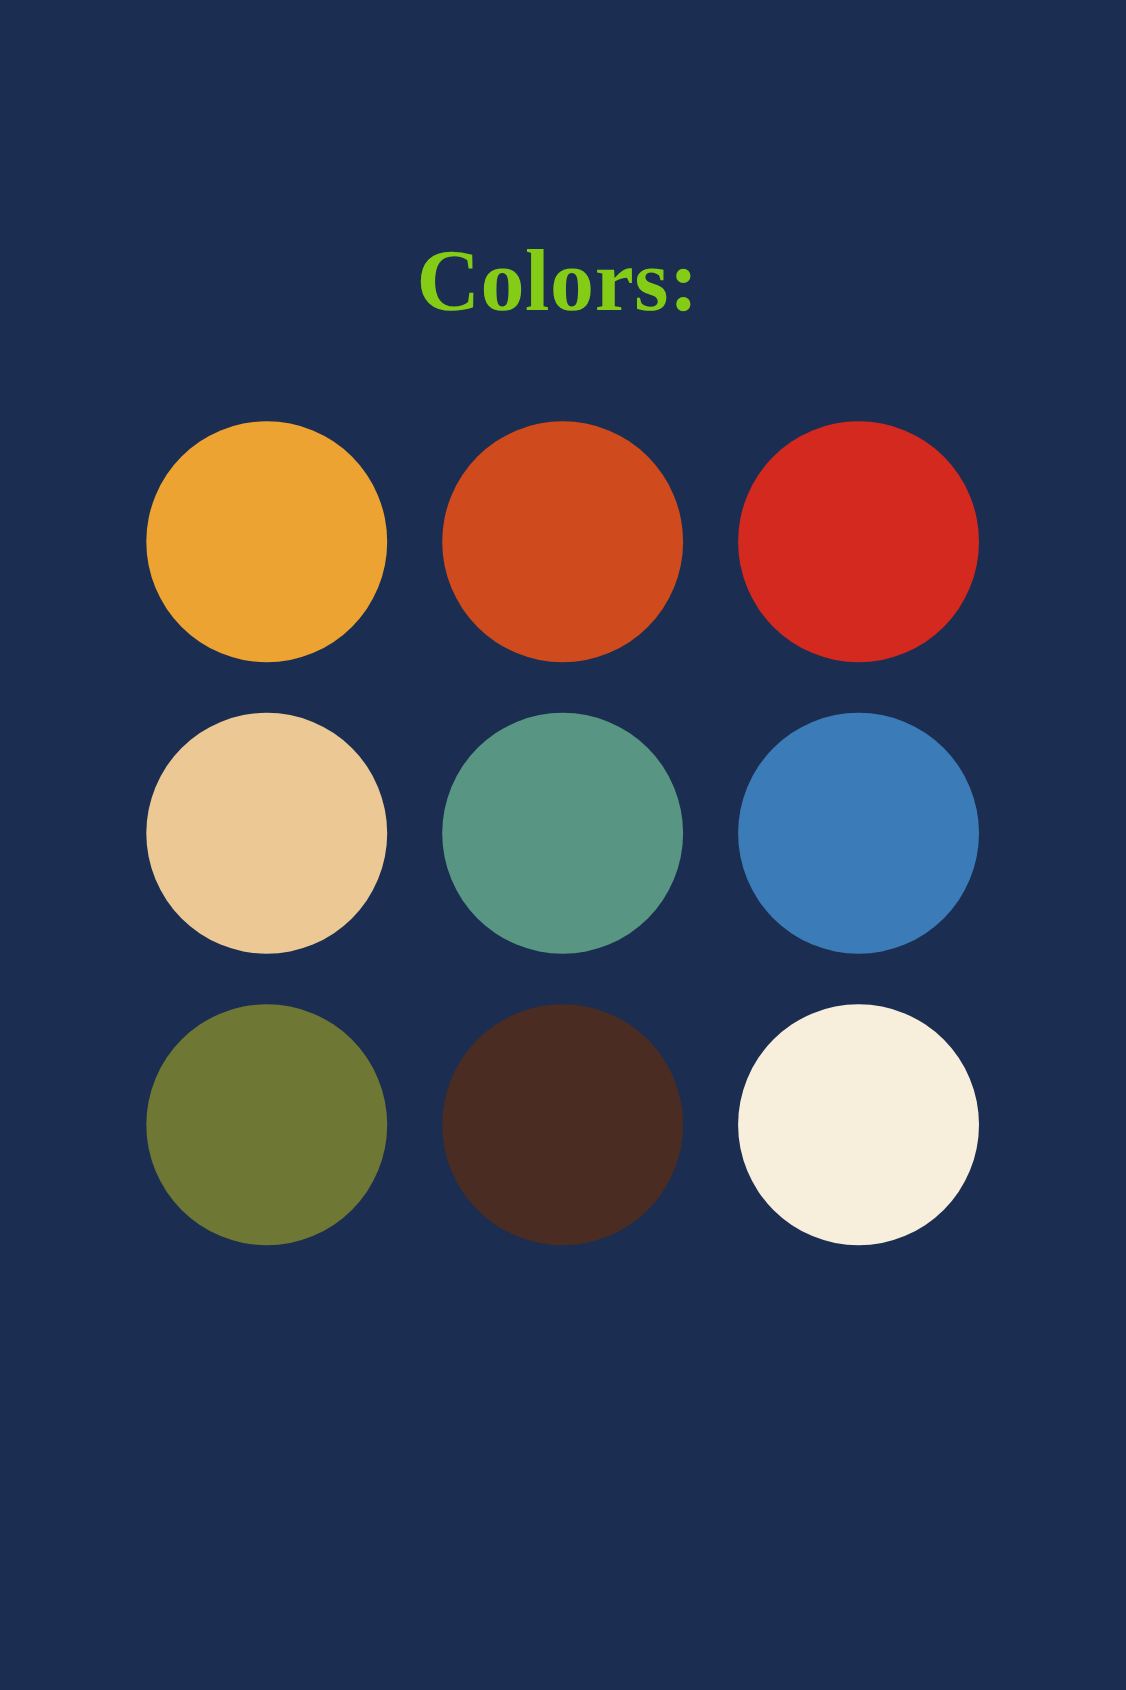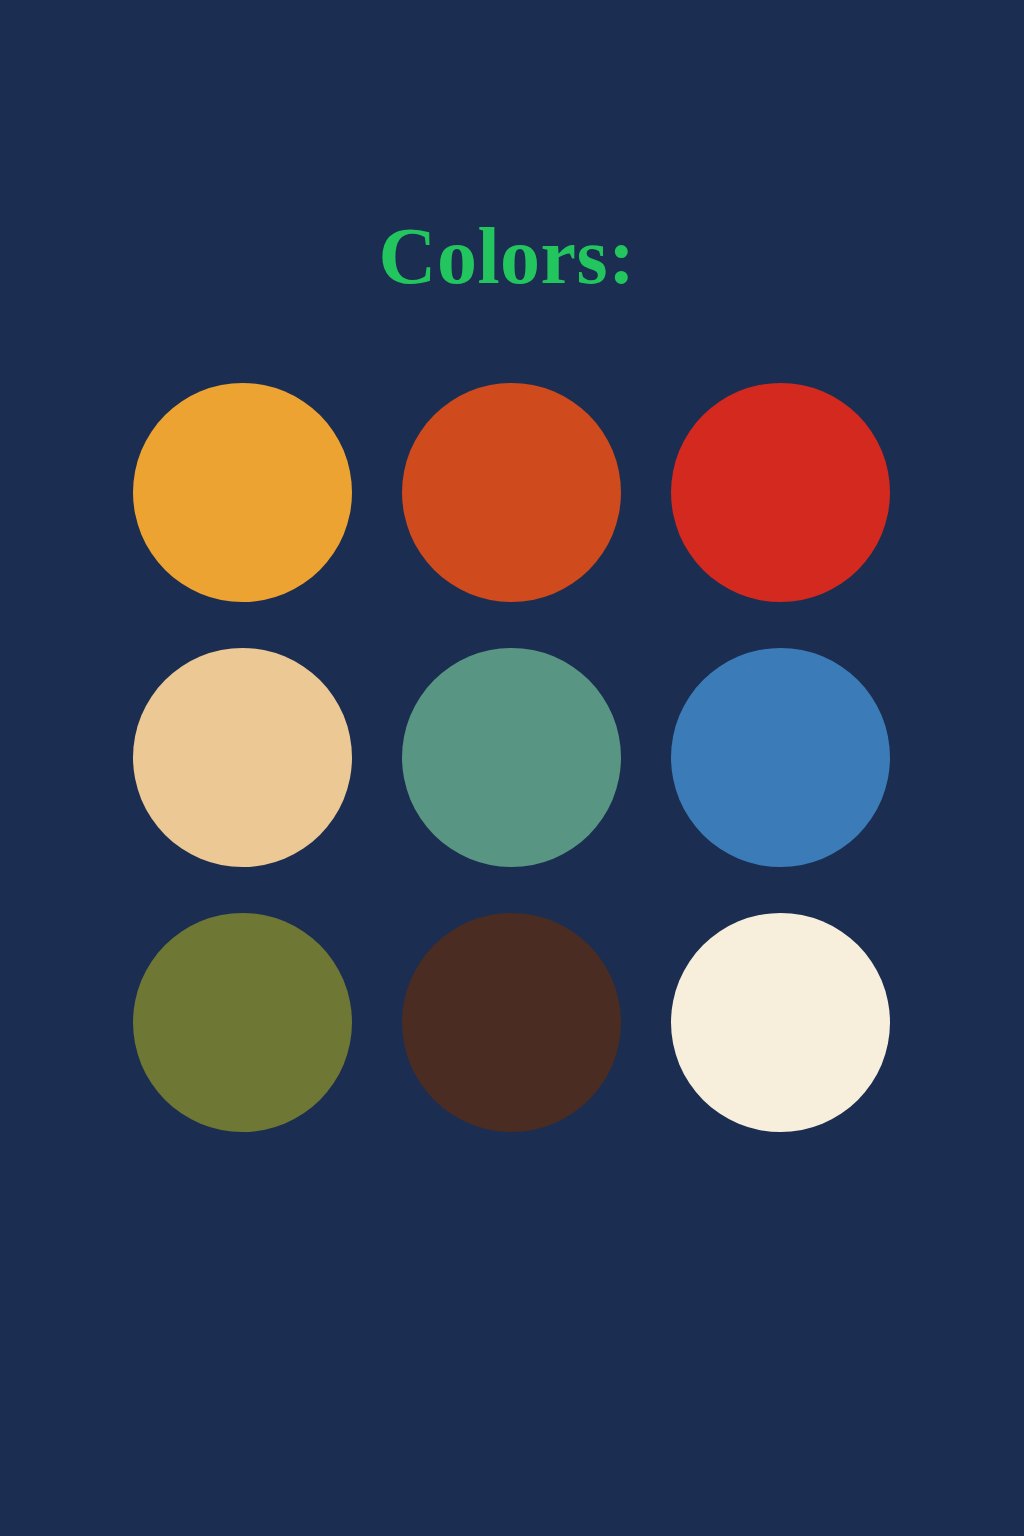--- a/index.html
+++ b/index.html
@@ -55,21 +55,21 @@
     height: 219px;
     border-radius: 50%;
     display: block;
   }
 </style>
 </head>
 <body>
 
 <div id="poster" style="background-color: rgb(27, 46, 81);">
 
-  <div id="poster-title" style="color: #22c55e;">Colors:</div>
+  <div id="poster-title" style="color: #84cc16;">Colors:</div>
 
   <div id="swatch-grid">
 
     <div class="swatch-cell">
       <span class="swatch-dot" style="background-color: rgb(237, 163, 49);"></span>
     </div>
 
     <div class="swatch-cell">
       <span class="swatch-dot" style="background-color: rgb(207, 74, 28);"></span>
     </div>

